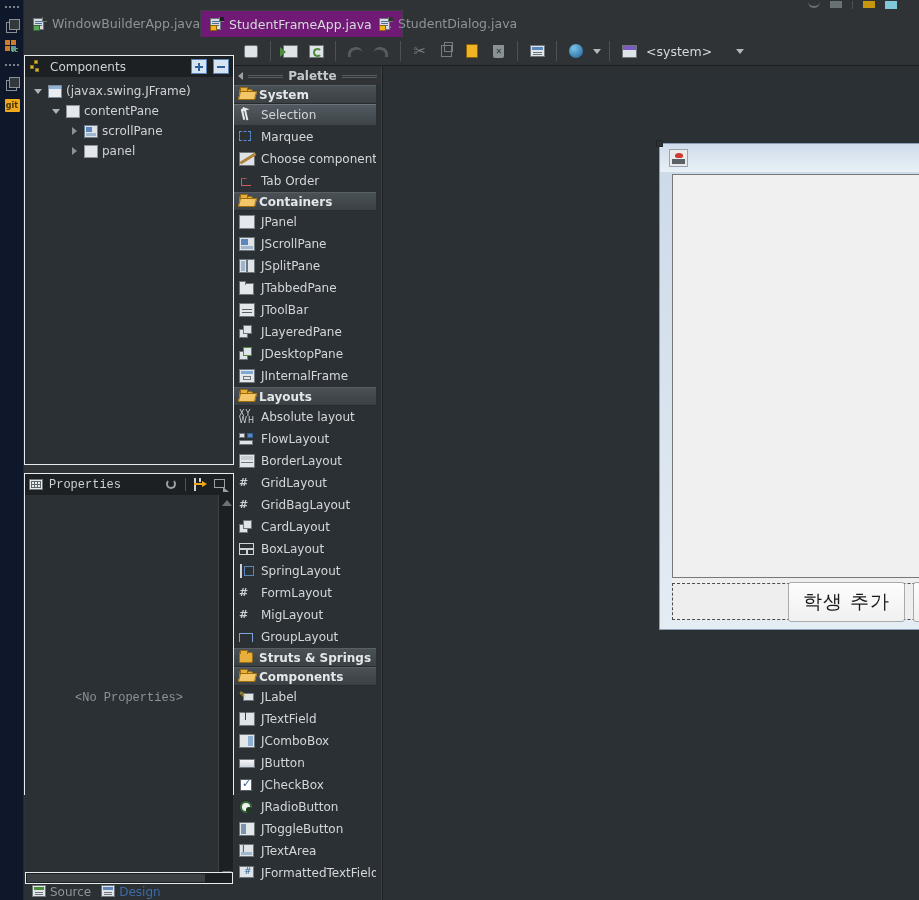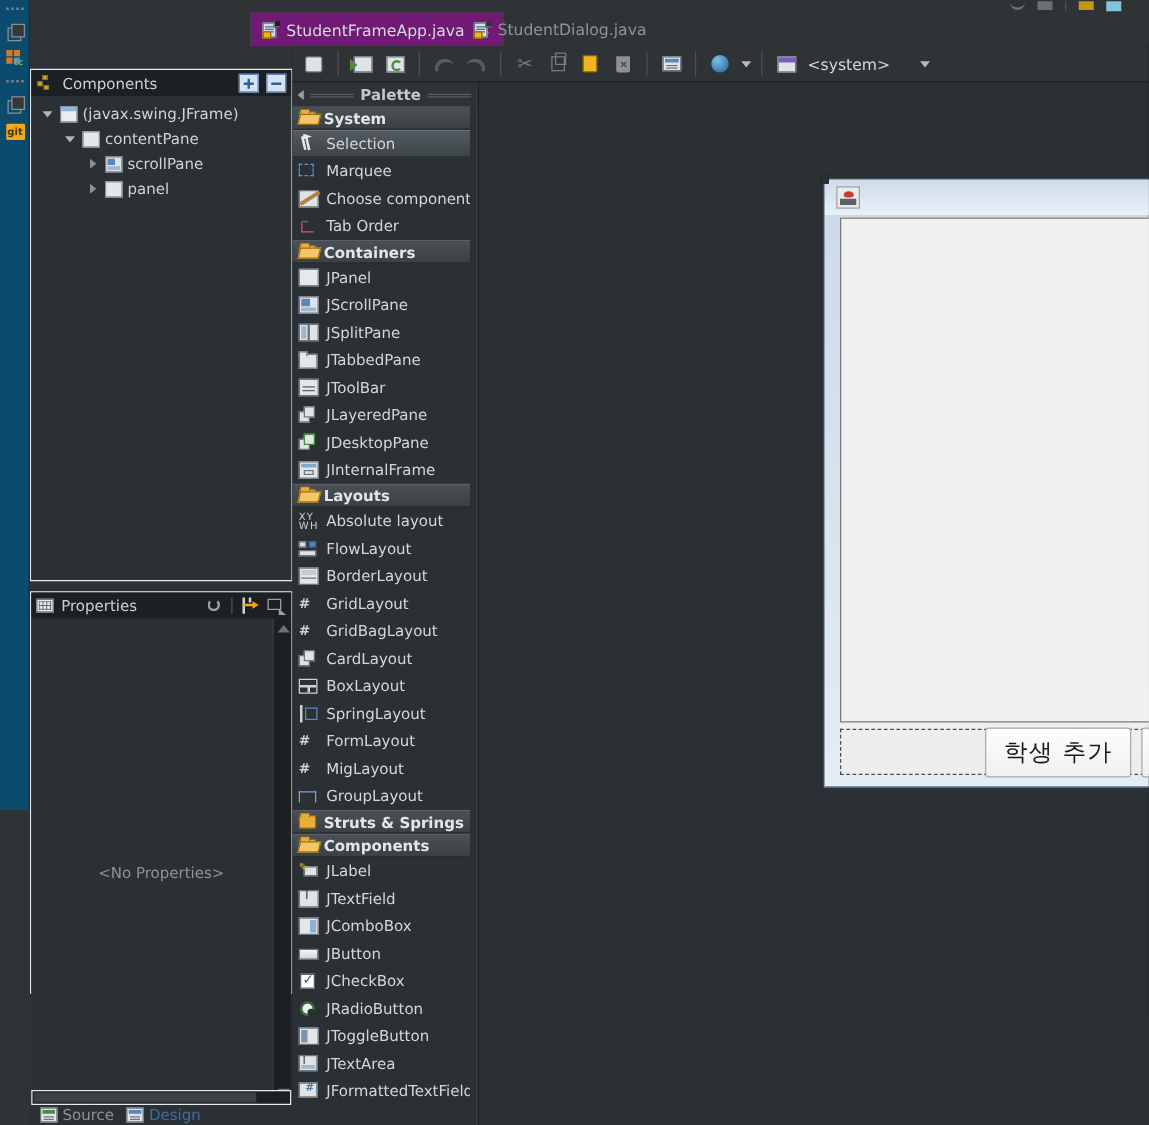--- a/index.html
+++ b/index.html
@@ -8,22 +8,22 @@
     background: #2f3336;
     font-family: "DejaVu Sans", "Liberation Sans", sans-serif;
     font-size: 12px;
     color: #cfd2d4;
     overflow: hidden;
   }
   #app { position: relative; width: 919px; height: 900px; }
 
   
   .rail {
-    position: absolute; left: 0; top: 0; width: 24px; height: 648px;
-    background: #0c4a6e; border-right: 1px solid #25292b;
+    position: absolute; left: 0; top: 0; width: 24px; height: 900px;
+    background: #0f172a; border-right: 1px solid #25292b;
   }
   .rail-dots { margin: 6px auto 2px; width: 14px; height: 6px;
     display: flex; justify-content: space-between; }
   .rail-dots i { width: 2px; height: 2px; background: #7b8387; display: block; }
   .rail-ico { width: 24px; height: 22px; display: flex;
     align-items: center; justify-content: center; }
   .sq-stack { position: relative; width: 13px; height: 13px; }
   .sq-stack::before, .sq-stack::after {
     content: ""; position: absolute; border: 1.5px solid #8a9194;
     width: 9px; height: 9px;
@@ -318,21 +318,21 @@
 
   
   .handle { position: absolute; width: 7px; height: 7px; background: #2b3034;
     border: 1px solid #20262a; }
 
   
   .bottom-tabs {
     position: absolute; left: 24px; bottom: 0; width: 210px; height: 16px;
     background: #2b3034; display: flex; align-items: center; gap: 10px; padding-left: 8px;
   }
-  .btab { display: flex; align-items: center; gap: 4px; font-size: 12px; color: #8d9499; }
+  .btab { display: flex; align-items: flex-start; gap: 4px; font-size: 12px; color: #8d9499; }
   .btab.active { color: #3e6aa8; }
   .btab-ico { width: 14px; height: 12px; background: #dfe4e8; border: 1px solid #6f767b; position: relative; flex:0 0 14px;}
   .btab-ico::before { content: ""; position: absolute; left: 1px; top: 1px; right: 1px; height: 3px; background: #4e8b3d; }
   .btab-ico.design::before { background: #5b87bd; }
   .btab-ico::after { content: ""; position: absolute; left: 2px; top: 6px; right: 2px; height: 1px;
     background: #6f767b; box-shadow: 0 2px 0 #6f767b; }
 
   
   .hscroll { position: absolute; left: 25px; bottom: 16px; width: 208px; height: 12px;
     background: #1c2022; border: 1px solid #e8ebed; }
@@ -391,20 +391,28 @@
       </div>
     <div class="winbtn">
         <div class="wb-max"></div>
       </div>
     <div class="winbtn">
         <div class="wb-cls"></div>
       </div>
   </div>
 
   <div class="tabbar">
+    <div class="tab" style="left:0">
+      <span class="jfile-ico">
+        <span class="pg"></span>
+          <span class="corner"></span>
+          <span class="lock" style="background:#5aa55a;border-color:#2f6b2f"></span>
+      </span>
+      <span>WindowBuilderApp.java</span>
+    </div>
     <div class="tab active" style="left:176px">
       <span class="jfile-ico">
         <span class="pg"></span>
           <span class="corner" style="background:#1c2022"></span>
           <span class="lock"></span>
       </span>
       <span>StudentFrameApp.java</span>
       <span class="x">✕</span>
     </div>
     <div class="tab" style="left:346px">
@@ -448,21 +456,21 @@
         </div>
         <div class="tnode" style="padding-left:44px">
           <span class="twist closed"></span>
           <span class="ci ci-panel"></span>
           <span>panel</span>
         </div>
       </div>
     </div>
   </div>
 
-  <div class="panel" style="left:24px; top:473px; width:210px; height:322px;">
+  <div class="panel" style="left:24px; top:473px; width:210px; height:322px;font-family:Liberation Mono, monospace;">
     <div class="panel-title">
       <span class="pr-grid"></span>
       <span class="ttl">Properties</span>
       <span class="pr-ico">
         <span style="position:absolute;left:3px;top:2px;width:10px;height:10px;border:2px solid #9aa1a5;border-radius:50%;border-top-color:transparent"></span>
       </span>
       <span class="pr-sep"></span>
       <span class="pr-arrow">
         <span class="bl"></span>
           <span class="bl2"></span>

